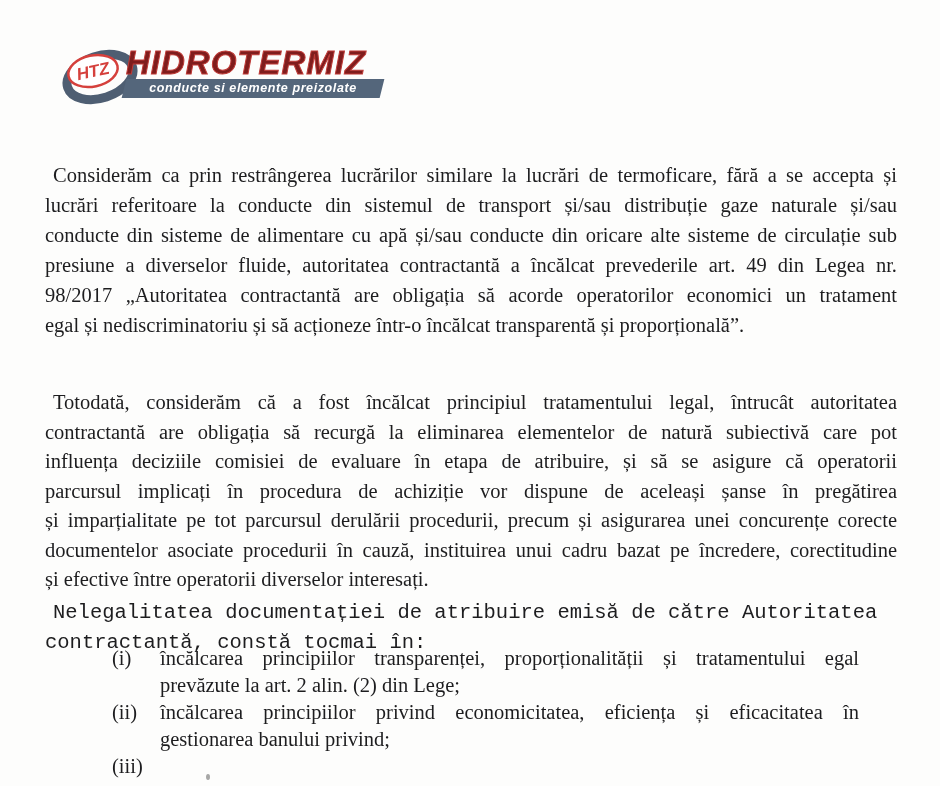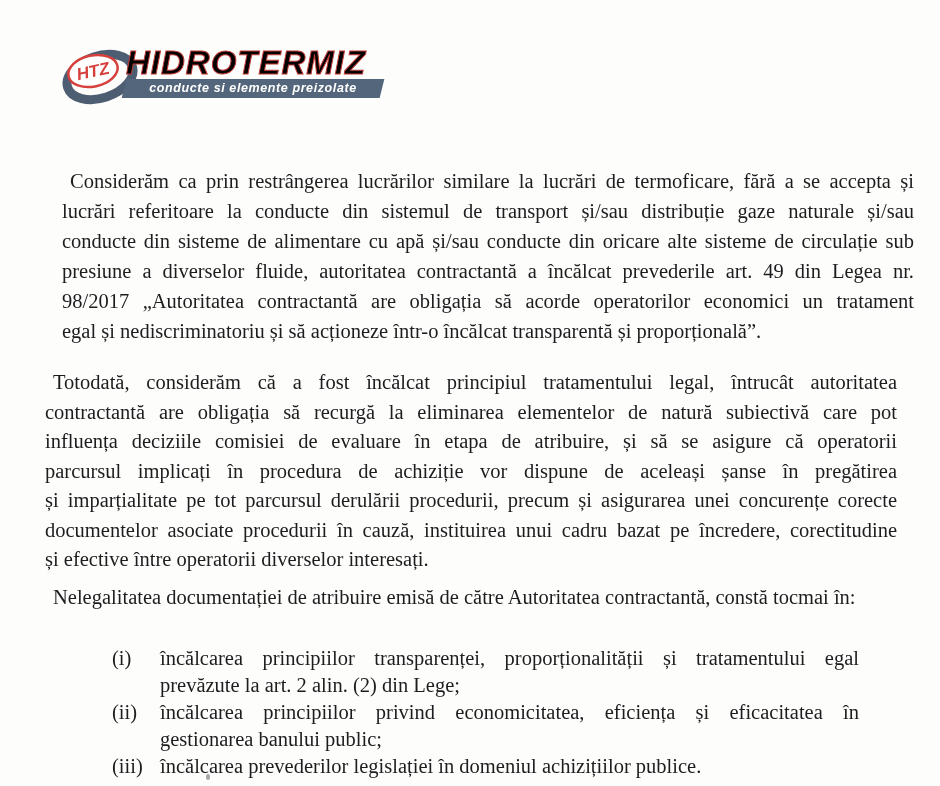--- a/index.html
+++ b/index.html
@@ -9,44 +9,44 @@
     font-family:"Liberation Serif", serif;
   }
   
   .logo{position:absolute;left:60px;top:42px;width:340px;height:66px;}
   .swoosh{position:absolute;left:0;top:2px;}
   .brand{
     position:absolute;left:66px;top:2px;
     font-family:"Liberation Sans", sans-serif;
     font-weight:bold;font-style:italic;
     font-size:33px;letter-spacing:1px;
-    color:#000000;
+    color:#7f1d1d;
     -webkit-text-stroke:1px #bf3a36;
   }
   .banner{
     position:absolute;left:64px;top:37px;width:258px;height:19px;
     background:#54667b;
     transform:skewX(-14deg);
   }
   .banner-text{
     display:block;transform:skewX(14deg);
     font-family:"Liberation Sans", sans-serif;
     font-weight:bold;font-style:italic;
     font-size:12.5px;line-height:19px;letter-spacing:.6px;
     color:#ffffff;text-align:center;
   }
   
   .para{position:absolute;left:45px;width:852px;font-size:20.5px;}
   .ln{line-height:inherit;}
   .just{text-align:justify;text-align-last:justify;}
   .indent{text-indent:8px;}
   .it{}
-  #p1{top:166px;line-height:30px;margin-left:17px;}
-  #p2{top:368px;line-height:29.5px;}
-  #p3{top:582px;line-height:30px;}
+  #p1{top:160px;line-height:30px;}
+  #p2{top:388px;line-height:29.5px;}
+  #p3{top:598px;line-height:30px;font-family:Liberation Mono, monospace;}
   #list{top:645px;line-height:27px;}
   .list-item{position:relative;}
   .li-marker{position:absolute;left:67px;top:0;}
   .li-text{margin-left:115px;width:699px;}
   .artifact{
     position:absolute;left:206px;top:774px;width:4px;height:6px;
     background:#8a8a8a;border-radius:50%;opacity:.75;
   }
 </style>
 </head>
@@ -94,26 +94,23 @@
     <div class="li-text">
       <div class="ln just">încălcarea principiilor transparenței, proporționalității și tratamentului egal</div>
       <div class="ln">prevăzute la art. 2 alin. (2) din Lege;</div>
     </div>
   </div>
 
   <div class="list-item">
     <div class="li-marker">(ii)</div>
     <div class="li-text">
       <div class="ln just">încălcarea principiilor privind economicitatea, eficiența și eficacitatea în</div>
-      <div class="ln">gestionarea banului public;</div>
+      <div class="ln">gestionarea banului privind;</div>
     </div>
   </div>
 
   <div class="list-item">
     <div class="li-marker">(iii)</div>
-    <div class="li-text">
-      <div class="ln">încălcarea prevederilor legislației în domeniul achizițiilor publice.</div>
-    </div>
   </div>
 
 </div>
 
 <div class="artifact"></div>
 
 </body></html>

